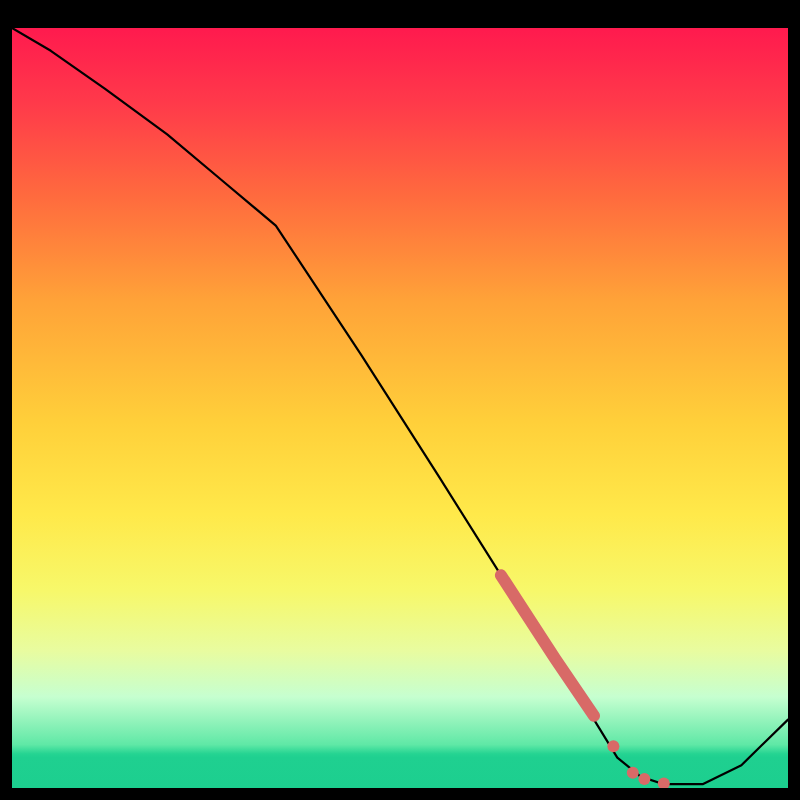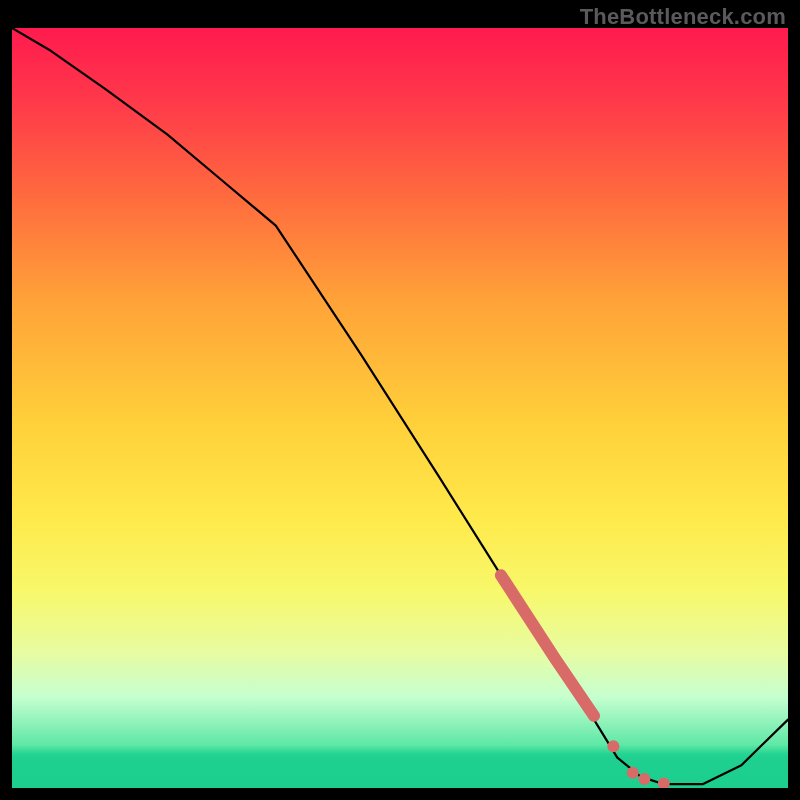--- a/index.html
+++ b/index.html
@@ -51,21 +51,20 @@
     position: absolute;
     left: 0; top: 0;
     width: 100%;
     height: 100%;
   }
 </style>
 </head>
 <body>
 
 <div class="outer">
-  <div class="watermark">TheBottleneck.com</div>
 
   <div class="plot-area">
     <div class="gradient-bg"></div>
 
     <svg class="curve" viewBox="0 0 776 760" preserveAspectRatio="none">
       <path id="curve-path" fill="none" stroke-width="2.2" stroke-linecap="round" stroke-linejoin="round" d="M0.0 0.0 L38.8 22.8 L93.1 60.8 L155.2 106.4 L209.5 152.0 L263.8 197.6 L349.2 326.8 L426.8 448.4 L488.9 547.2 L543.2 630.8 L582.0 691.6 L605.3 729.6 L628.6 748.6 L651.8 756.2 L690.6 756.2 L729.4 737.2 L776.0 691.6 " stroke="#000000"></path>
       <path id="thick-path" fill="none" stroke-width="12" stroke-linecap="round" stroke-linejoin="round" d="M488.9 547.2 L543.2 630.8 L582.0 687.8 " stroke="#d86a67"></path>
       <g id="dots">
           <circle cx="601.4" cy="718.2" r="6" fill="#d86a67"></circle>
           <circle cx="620.8" cy="744.8" r="6" fill="#d86a67"></circle>

